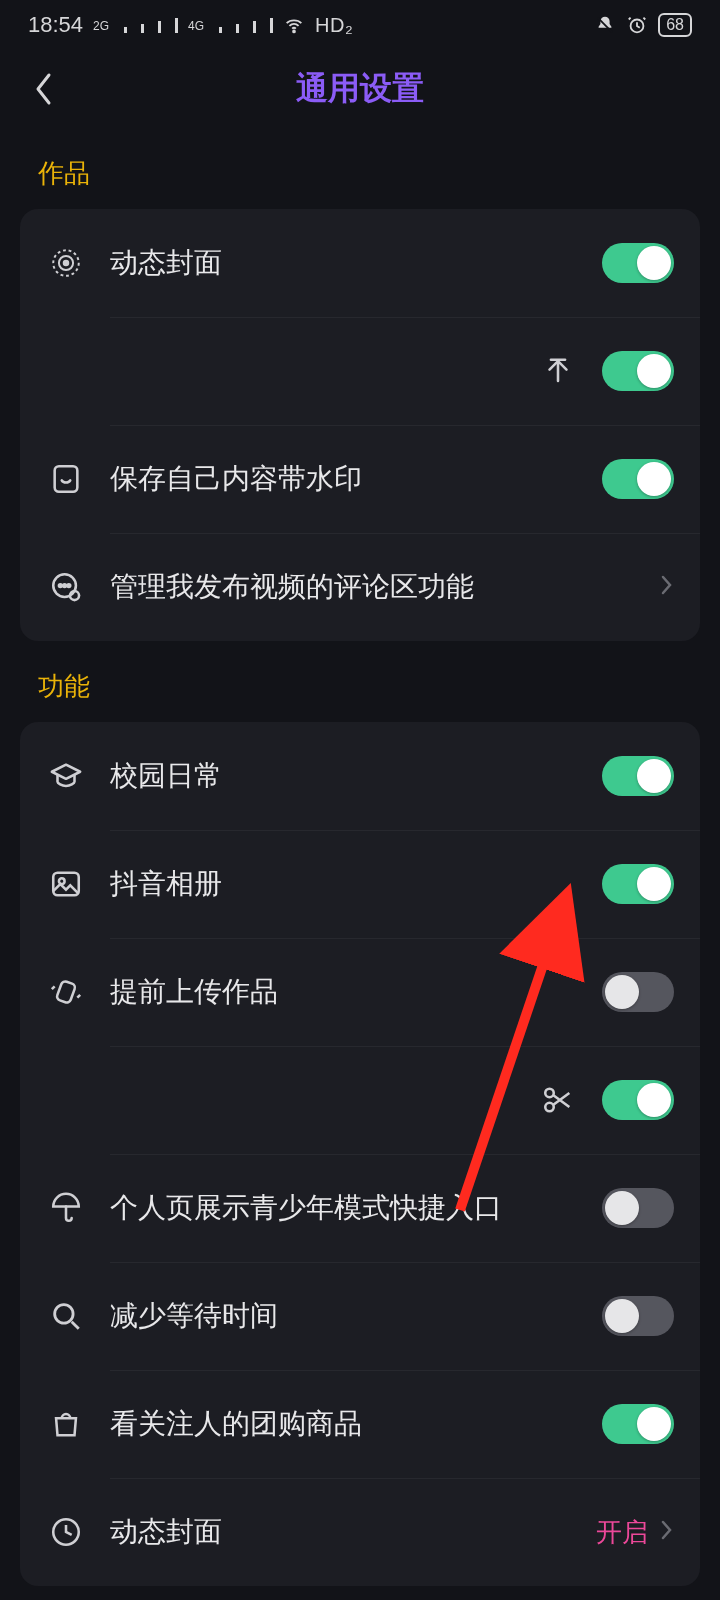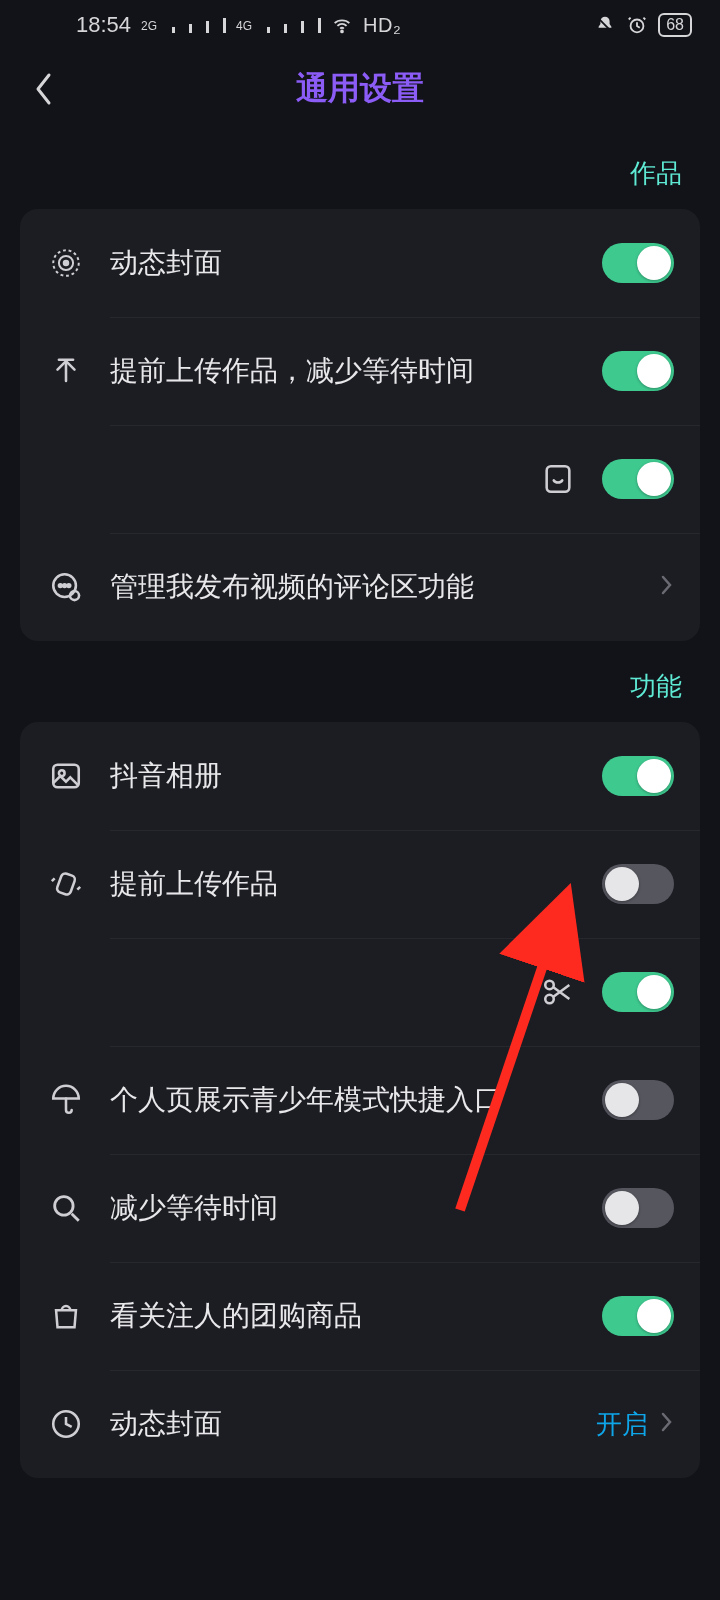--- a/index.html
+++ b/index.html
@@ -19,21 +19,20 @@
     
     .status-bar {
       height: 50px;
       display: flex;
       align-items: center;
       justify-content: space-between;
       padding: 0 28px;
       font-size: 22px;
       color: #d6d6d8;
       font-weight: 500;
-      margin-left: 48px;
     }
     .status-left {
       display: flex;
       align-items: center;
       gap: 10px;
     }
     .status-right {
       display: flex;
       align-items: center;
       gap: 10px;
@@ -95,24 +94,23 @@
     .title {
       font-size: 32px;
       font-weight: 600;
       color: #8b5cf6;
     }
     
     .section {
       padding: 0 20px;
     }
     .section-label {
-      color: #5eead4;
+      color: #eab308;
       font-size: 26px;
       padding: 28px 18px 18px 18px;
-      text-align: right;
     }
     .card {
       background: #1c1d23;
       border-radius: 18px;
       overflow: hidden;
     }
     .row {
       display: flex;
       align-items: center;
       min-height: 108px;
@@ -145,21 +143,21 @@
       font-size: 28px;
       color: #e8e8ea;
       line-height: 1.35;
     }
     .row-trail {
       display: flex;
       align-items: center;
       gap: 12px;
     }
     .trail-text {
-      color: #0ea5e9;
+      color: #ec4899;
       font-size: 26px;
     }
     .chevron {
       color: #6a6b72;
     }
     
     .toggle {
       width: 72px;
       height: 40px;
       border-radius: 20px;
@@ -262,33 +260,33 @@
     </div>
 
     <div class="row">
       <span class="row-icon">
         <svg viewBox="0 0 24 24" fill="none" stroke="currentColor" stroke-width="1.8" stroke-linecap="round" stroke-linejoin="round">
             <path d="M12 19V7"></path>
             <path d="M6 11l6-6 6 6"></path>
             <path d="M7 4h10"></path>
           </svg>
       </span>
-      <span class="row-label">提前上传作品，减少等待时间</span>
       <span class="toggle on">
           <span class="knob"></span>
         </span>
     </div>
 
     <div class="row">
       <span class="row-icon">
         <svg viewBox="0 0 24 24" fill="none" stroke="currentColor" stroke-width="1.8" stroke-linecap="round">
             <rect x="4" y="3" width="16" height="18" rx="3"></rect>
             <path d="M9 13c1 2 5 2 6 0"></path>
           </svg>
       </span>
+      <span class="row-label">保存自己内容带水印</span>
       <span class="toggle on">
           <span class="knob"></span>
         </span>
     </div>
 
     <div class="row">
       <span class="row-icon">
         <svg viewBox="0 0 24 24" fill="none" stroke="currentColor" stroke-width="1.8">
             <circle cx="11" cy="11" r="8"></circle>
             <circle cx="8" cy="11" r="1" fill="currentColor"></circle>
@@ -308,20 +306,32 @@
       </span>
     </div>
 
   </div>
 </div>
 
 <div class="section">
   <div class="section-label">功能</div>
   <div class="card">
 
+    <div class="row">
+      <span class="row-icon">
+        <svg viewBox="0 0 24 24" fill="none" stroke="currentColor" stroke-width="1.8" stroke-linejoin="round">
+            <path d="M2 9l10-5 10 5-10 5z"></path>
+            <path d="M6 11v5c0 1 3 3 6 3s6-2 6-3v-5"></path>
+          </svg>
+      </span>
+      <span class="row-label">校园日常</span>
+      <span class="toggle on">
+          <span class="knob"></span>
+        </span>
+    </div>
 
     <div class="row">
       <span class="row-icon">
         <svg viewBox="0 0 24 24" fill="none" stroke="currentColor" stroke-width="1.8">
             <rect x="3" y="4" width="18" height="16" rx="3"></rect>
             <circle cx="9" cy="10" r="2"></circle>
             <path d="M3 17l5-5 4 4 3-3 6 6"></path>
           </svg>
       </span>
       <span class="row-label">抖音相册</span>

